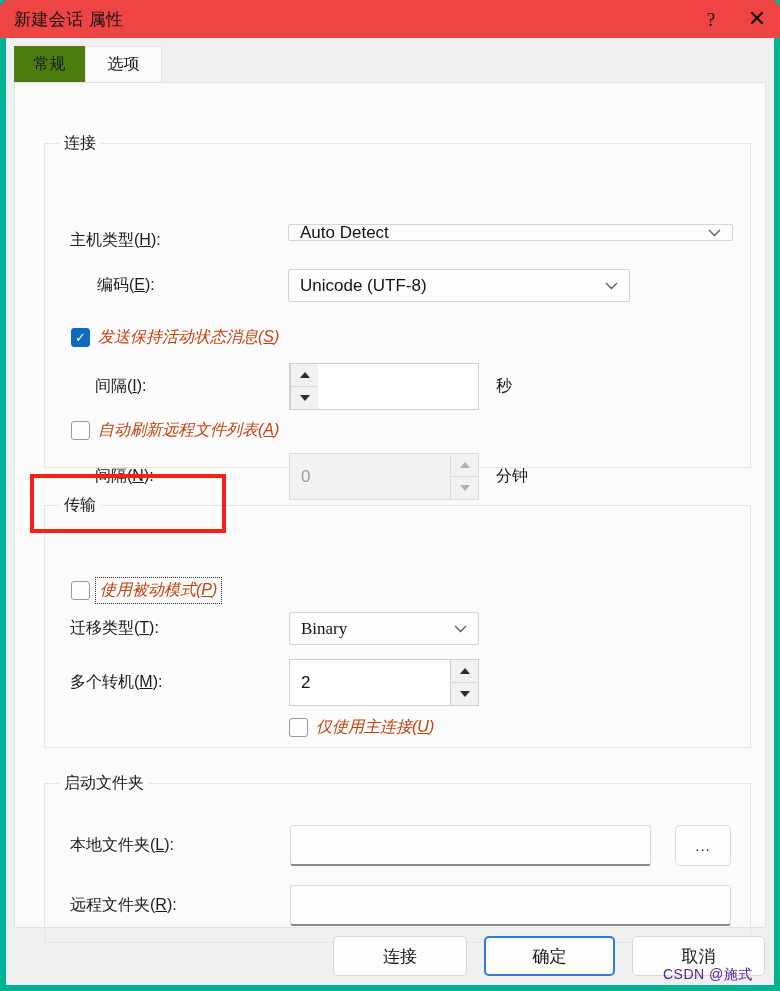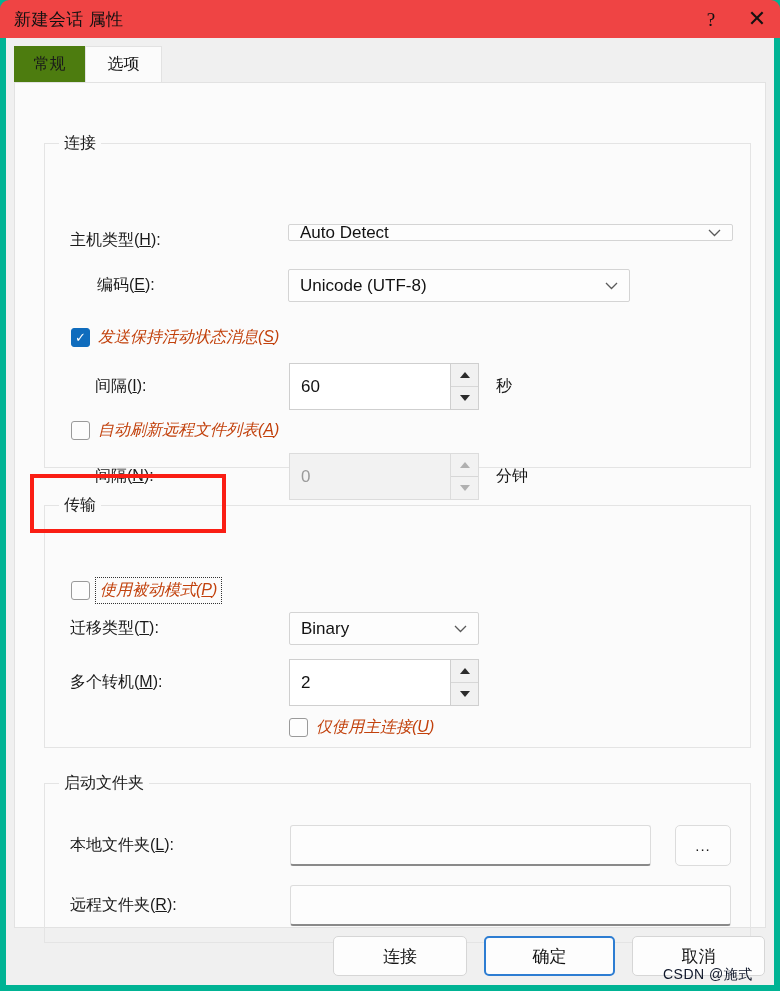--- a/index.html
+++ b/index.html
@@ -329,21 +329,21 @@
   #btn-connect { left: 333px; top: 936px; width: 134px; }
   #btn-ok      { left: 484px; top: 936px; width: 131px; }
   #btn-cancel  { left: 632px; top: 936px; width: 133px; }
 
   
   .watermark {
     position: absolute;
     left: 663px;
     top: 966px;
     font-size: 14px;
-    color: #0f172a;
+    color: #4c1d95;
     white-space: nowrap;
     letter-spacing: 0.5px;
   }
 </style>
 </head>
 <body>
 
 <div class="window">
 
   <div class="titlebar">
@@ -404,21 +404,20 @@
           </span>
         <span class="cb-label">
           <span>发送保持活动状态消息(</span><span class="acc">S</span><span>)</span>
         </span>
       </div>
 
       <div class="field-label" style="left:80px; top:293px;">
         <span>间隔(</span><span class="acc">I</span><span>):</span>
       </div>
       <div class="spinbox" style="left:274px; top:280px; width:190px; height:47px;">
-        <span class="spin-value">60</span>
         <span class="spin-buttons">
           <span class="spin-btn up">
               <span class="tri up"></span>
             </span>
           <span class="spin-btn">
               <span class="tri down"></span>
             </span>
         </span>
       </div>
       <div class="unit-label" style="left:481px; top:293px;">秒</div>
@@ -453,21 +452,21 @@
       <div class="checkrow" style="left:56px; top:497px;">
         <span class="cbox"></span>
         <span class="cb-label focus-dotted">
           <span>使用被动模式(</span><span class="acc">P</span><span>)</span>
         </span>
       </div>
 
       <div class="field-label" style="left:55px; top:535px;">
         <span>迁移类型(</span><span class="acc">T</span><span>):</span>
       </div>
-      <div class="combo" style="left:274px; top:529px; width:190px; height:33px;">
+      <div class="combo" style="left:274px; top:529px; width:190px; height:33px;font-family:Liberation Serif, serif;">
         <span>Binary</span>
         <span class="chev">
           <svg width="13" height="9" viewBox="0 0 13 9">
               <polyline points="1,1.5 6.5,7 12,1.5" fill="none" stroke="#5a5a5a" stroke-width="1.3"></polyline>
             </svg>
         </span>
       </div>
 
       <div class="field-label" style="left:55px; top:589px;">
         <span>多个转机(</span><span class="acc">M</span><span>):</span>

